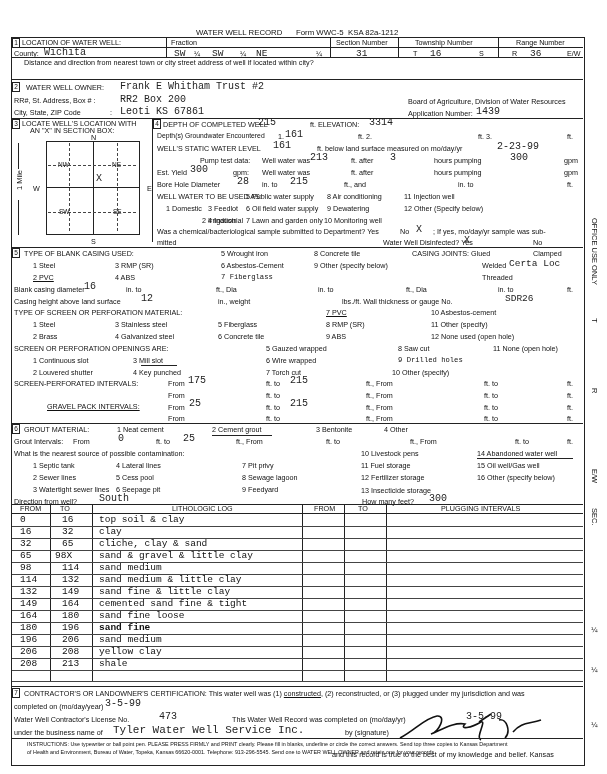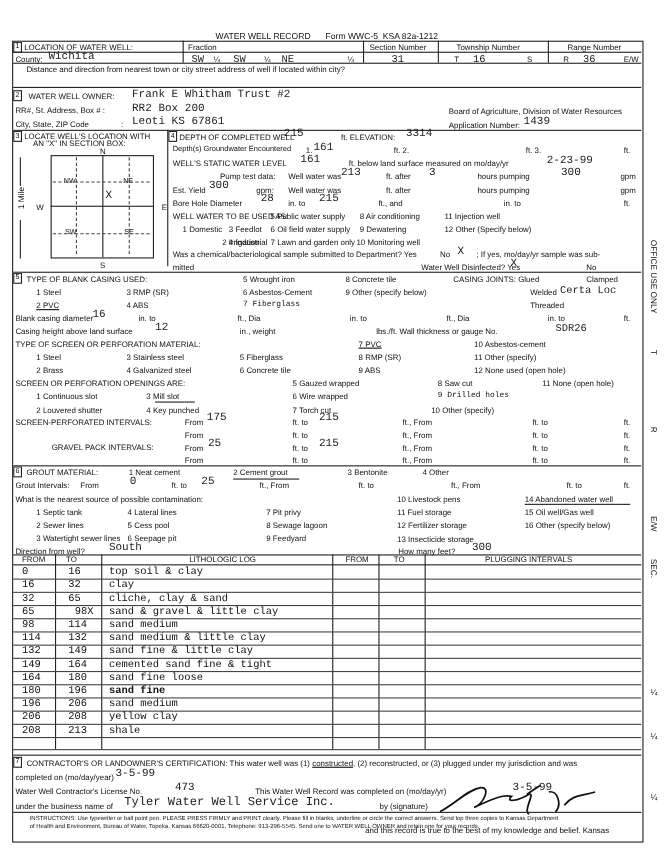--- a/index.html
+++ b/index.html
@@ -217,21 +217,21 @@
 <div class="abs" style="left:266px;top:380px;">ft. to</div>
 <div class="abs tw" style="left:290px;top:376px;">215</div>
 <div class="abs" style="left:366px;top:380px;">ft., From</div>
 <div class="abs" style="left:484px;top:380px;">ft. to</div>
 <div class="abs" style="left:567px;top:380px;">ft.</div>
 <div class="abs" style="left:168px;top:392px;">From</div>
 <div class="abs" style="left:266px;top:392px;">ft. to</div>
 <div class="abs" style="left:366px;top:392px;">ft., From</div>
 <div class="abs" style="left:484px;top:392px;">ft. to</div>
 <div class="abs" style="left:567px;top:392px;">ft.</div>
-<div class="abs" style="left:47px;top:403px;">GRAVEL PACK INTERVALS:</div>
+<div class="abs" style="left:47px;top:403px;text-decoration:underline;">GRAVEL PACK INTERVALS:</div>
 <div class="abs" style="left:168px;top:404px;">From</div>
 <div class="abs tw" style="left:189px;top:399px;">25</div>
 <div class="abs" style="left:266px;top:404px;">ft. to</div>
 <div class="abs tw" style="left:290px;top:399px;">215</div>
 <div class="abs" style="left:366px;top:404px;">ft., From</div>
 <div class="abs" style="left:484px;top:404px;">ft. to</div>
 <div class="abs" style="left:567px;top:404px;">ft.</div>
 <div class="abs" style="left:168px;top:415px;">From</div>
 <div class="abs" style="left:266px;top:415px;">ft. to</div>
 <div class="abs" style="left:366px;top:415px;">ft., From</div>
@@ -304,21 +304,21 @@
       <span class="cell" style="left:50px;">32</span>
       <span class="cell" style="left:87px;">clay</span>
     </div>
   <div class="logrow" style="top:538px;">
       <span class="cell" style="left:8px;">32</span>
       <span class="cell" style="left:50px;">65</span>
       <span class="cell" style="left:87px;">cliche, clay &amp; sand</span>
     </div>
   <div class="logrow" style="top:550px;">
       <span class="cell" style="left:8px;">65</span>
-      <span class="cell" style="left:56px;">98X</span>
+      <span class="cell" style="left:43px;">98X</span>
       <span class="cell" style="left:87px;">sand &amp; gravel &amp; little clay</span>
     </div>
   <div class="logrow" style="top:562px;">
       <span class="cell" style="left:8px;">98</span>
       <span class="cell" style="left:50px;">114</span>
       <span class="cell" style="left:87px;">sand medium</span>
     </div>
   <div class="logrow" style="top:574px;">
       <span class="cell" style="left:8px;">114</span>
       <span class="cell" style="left:50px;">132</span>

